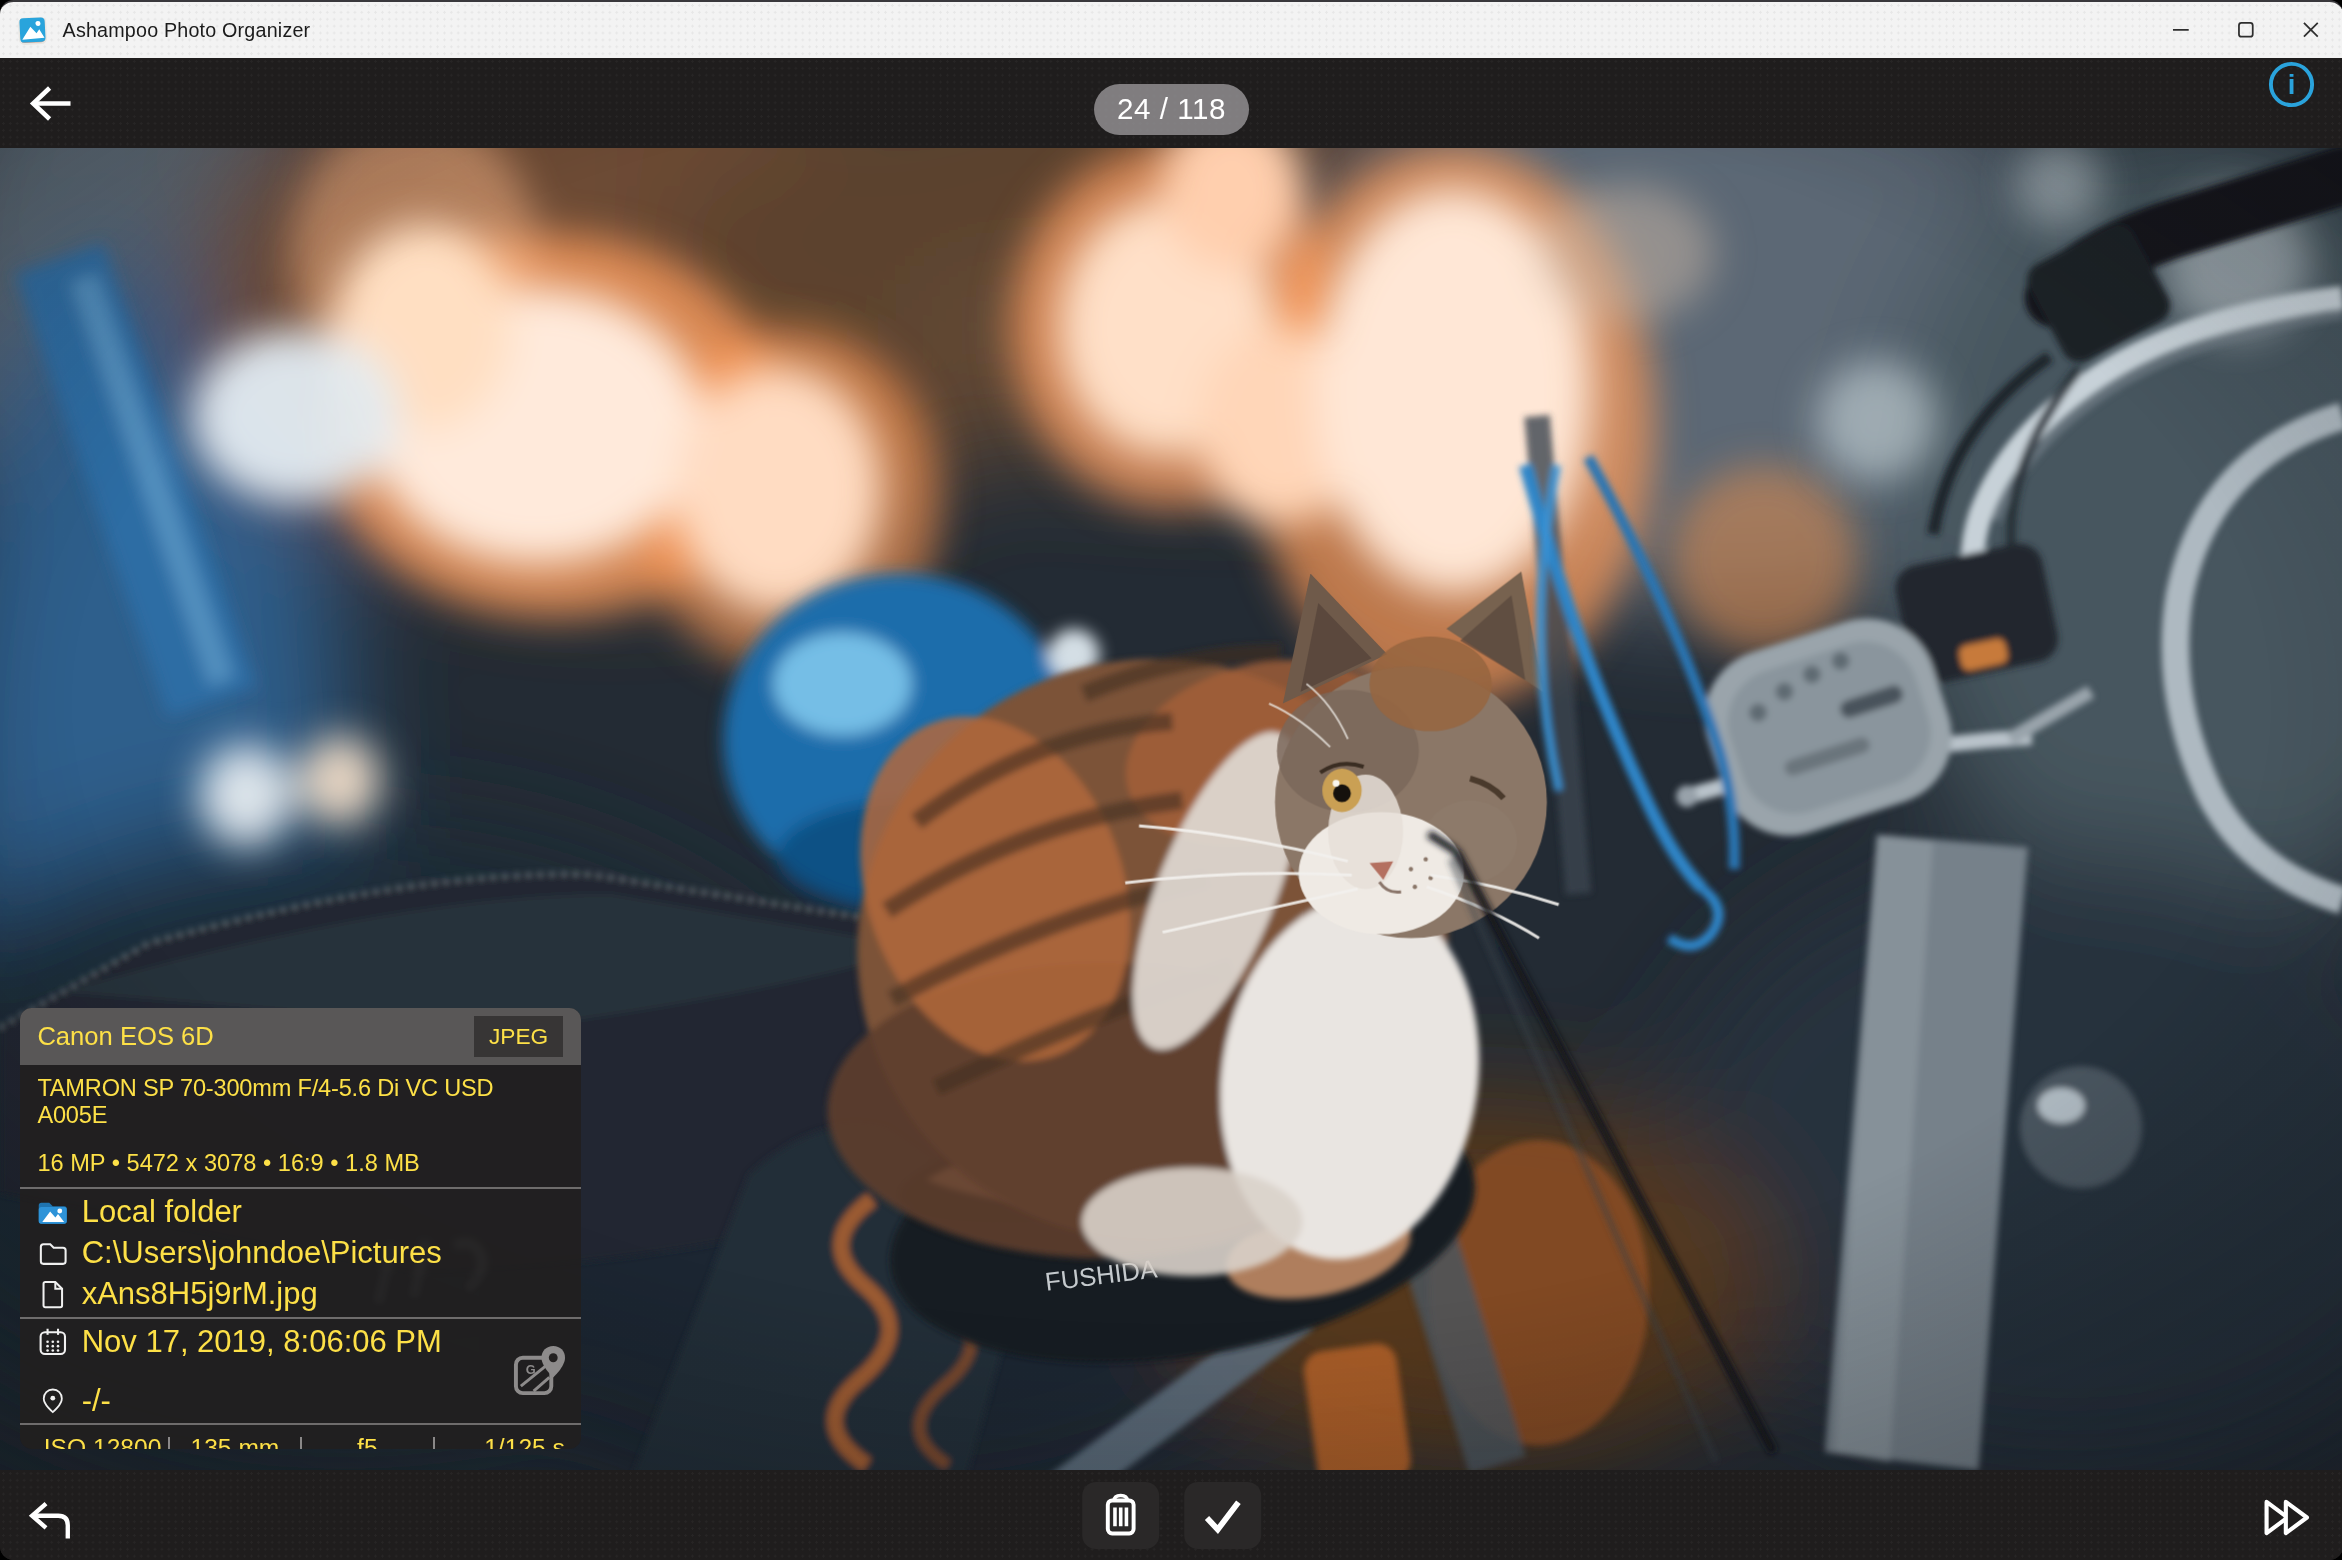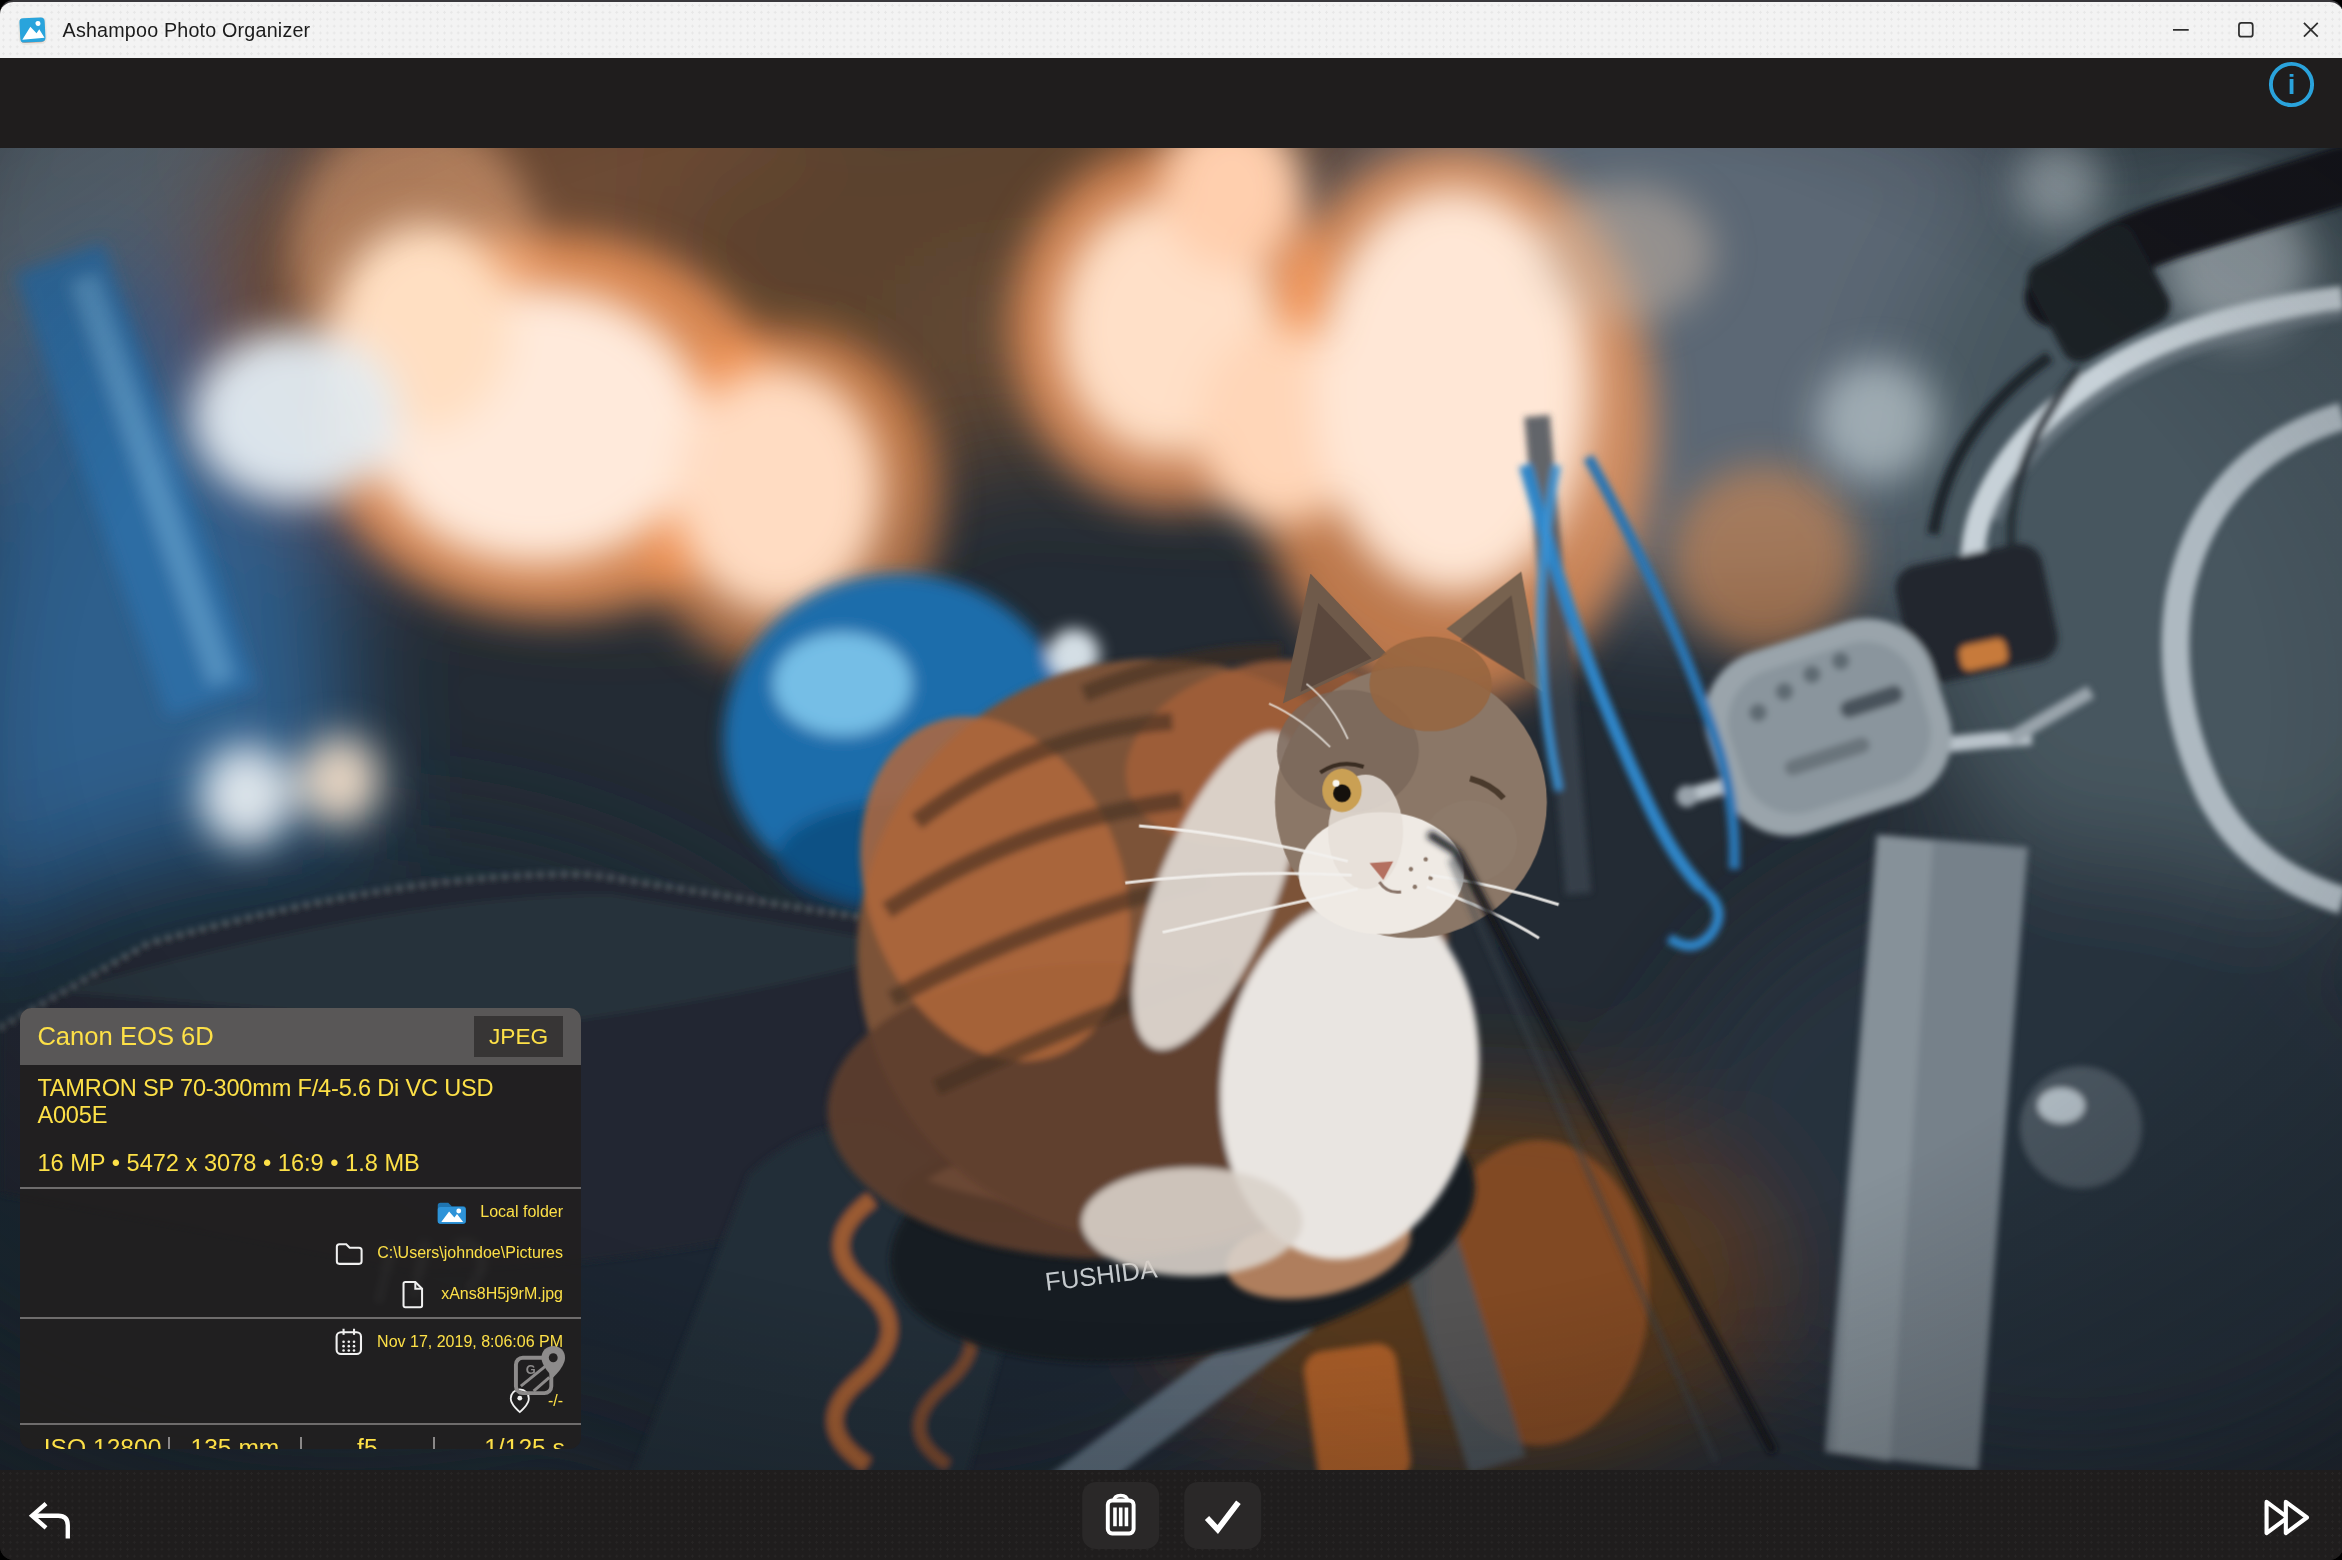--- a/index.html
+++ b/index.html
@@ -38,21 +38,21 @@
   .panel{position:absolute;left:19.7px;top:1006px;width:561px;height:441px;border-radius:11.8px;
          overflow:hidden;background:rgba(33,31,31,0.9);color:#fde047;z-index:7;}
   .panel-header{height:57px;background:rgba(94,92,92,0.92);display:flex;align-items:center;
                 padding:0 17.7px;font-size:25.6px;}
   .badge{margin-left:auto;background:#373535;border-radius:0;padding:6.9px 14.8px;font-size:22.7px;}
   .divider{height:2px;background:#6e6c6c;}
   .sec{box-sizing:border-box;padding:0 17.7px;display:flex;flex-direction:column;justify-content:center;}
   .sec-camera-info{height:122px;gap:21px;font-size:23.6px;}
   .sec-location-info{height:128px;gap:3.9px;}
   .sec-date-info{height:104px;gap:22px;position:relative;}
-  .icon-row{display:flex;align-items:center;height:37px;font-size:16px;justify-content:flex-end;}
+  .icon-row{display:flex;align-items:center;height:37px;font-size:31px;}
   .icon-box{width:31.5px;height:31.5px;flex:0 0 auto;margin-right:12.8px;display:flex;
             align-items:center;justify-content:center;}
   .maps-btn{position:absolute;right:13.8px;top:22.7px;width:55px;height:59px;}
   .exif-row{height:45px;display:flex;align-items:center;font-size:24.6px;}
   .exif-cell{flex:1;text-align:center;white-space:nowrap;}
   .exif-cell.first{text-align:center;padding-left:17.7px;}
   .exif-cell.last{text-align:right;padding-right:15.8px;}
   .exif-sep{width:2px;height:21.7px;background:#8a8888;flex:0 0 auto;}
 
   
@@ -309,20 +309,29 @@
       </div>
       <div class="win-btn">
         <svg width="19.7" height="19.7" viewBox="0 0 20 20">
           <line x1="3" y1="3" x2="17" y2="17" stroke="#2e2e2e" stroke-width="1.8"></line>
           <line x1="17" y1="3" x2="3" y2="17" stroke="#2e2e2e" stroke-width="1.8"></line>
         </svg>
       </div>
     </div>
   </div>
 
+  <div class="topbar">
+    <div class="back-btn">
+      <svg width="51" height="41" viewBox="0 0 56 44">
+        <line x1="50" y1="22" x2="10" y2="22" stroke="#ffffff" stroke-width="5"></line>
+        <polyline points="27,5 9,22 27,39" fill="none" stroke="#ffffff" stroke-width="5"></polyline>
+      </svg>
+    </div>
+    <div class="counter-pill">24 / 118</div>
+  </div>
   <div class="info-btn" style="z-index:8;">
     <svg width="51" height="51" viewBox="0 0 52 52">
       <circle cx="26" cy="26" r="21" fill="none" stroke="#2aa3dc" stroke-width="4"></circle>
       <text x="26" y="36" text-anchor="middle" font-size="28" font-weight="bold" fill="#2aa3dc" font-family="Liberation Sans, sans-serif">i</text>
     </svg>
   </div>
 
   <div class="panel">
     <div class="panel-header">
       <span>Canon EOS 6D</span>

